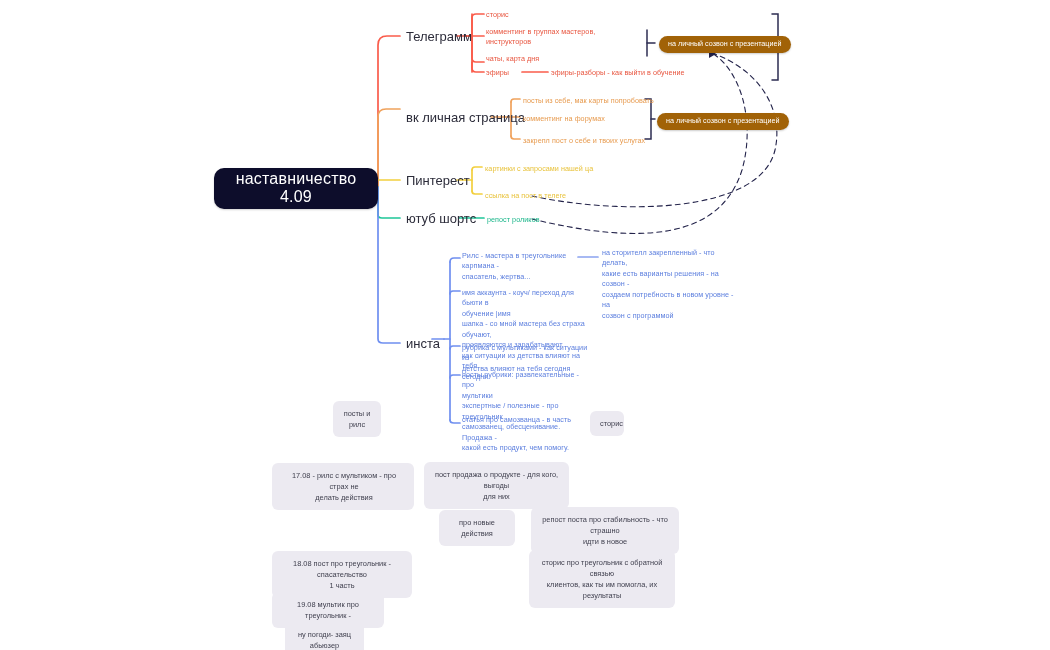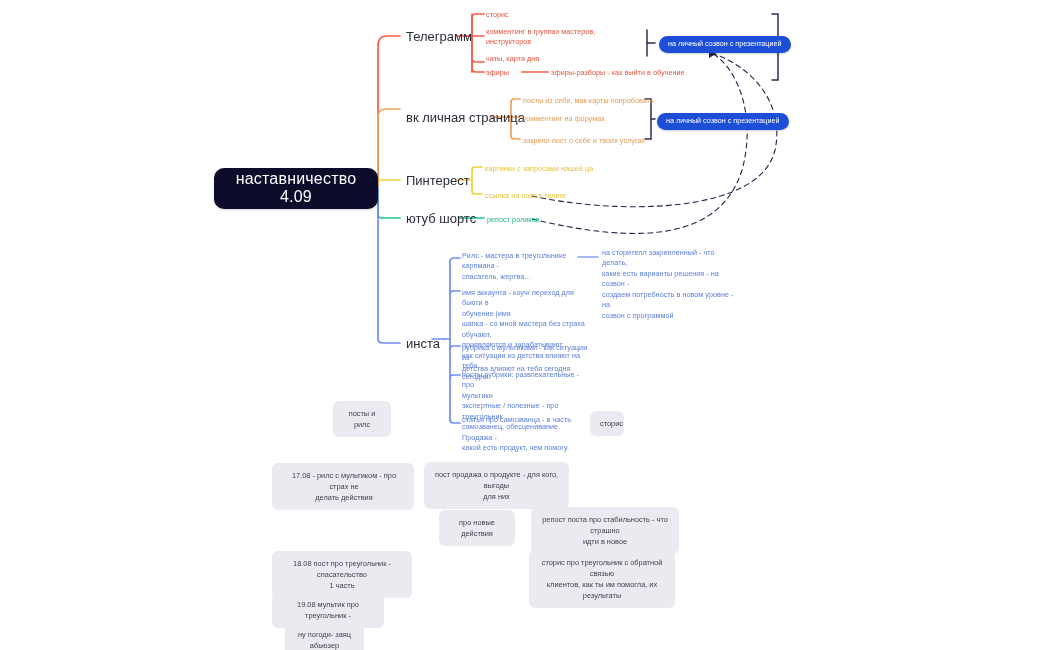--- a/index.html
+++ b/index.html
@@ -50,21 +50,21 @@
     line-height: 1.45;
     letter-spacing: 0.05px;
   }
   .leaf.tg   { color: #e8553f; }
   .leaf.vk   { color: #e79a4e; }
   .leaf.pin  { color: #e8c23a; }
   .leaf.yt   { color: #1ab68a; }
   .leaf.ig   { color: #5b7ede; }
   
   .pill {
-    background: #1d4ed8;
+    background: #a16207;
     color: #ffffff;
     border-radius: 9px;
     font-size: 7.2px;
     padding: 4px 9px;
     line-height: 1.2;
     white-space: nowrap;
     box-shadow: 0 1px 2px rgba(0,0,0,0.2);
   }
   
   .sticky {
@@ -205,21 +205,21 @@
 мультики
 экспертные / полезные - про треугольник
 самозванец, обесценивание. Продажа -
 какой есть продукт, чем помогу.</div>
   <div class="node leaf ig" style="left:462px; top:415px; width:140px;">статья про самозванца - в часть</div>
 
   <div class="node pill" style="left:659px; top:36px;">на личный созвон с презентацией</div>
 
   <div class="node pill" style="left:657px; top:113px;">на личный созвон с презентацией</div>
 
-  <div class="node sticky" style="left:333px; top:401px; width:58px;">посты и рилс</div>
+  <div class="node sticky" style="left:333px; top:401px; width:48px;">посты и рилс</div>
 
   <div class="node sticky" style="left:590px; top:411px; width:34px;">сторис</div>
 
 
   <div class="node sticky" style="left:272px; top:463px; width:142px;padding-left:12px;">17.08 - рилс с мультиком - про страх не
 делать действия</div>
 
   <div class="node sticky" style="left:424px; top:462px; width:145px;">пост продажа о продукте - для кого, выгоды
 для них</div>
 

